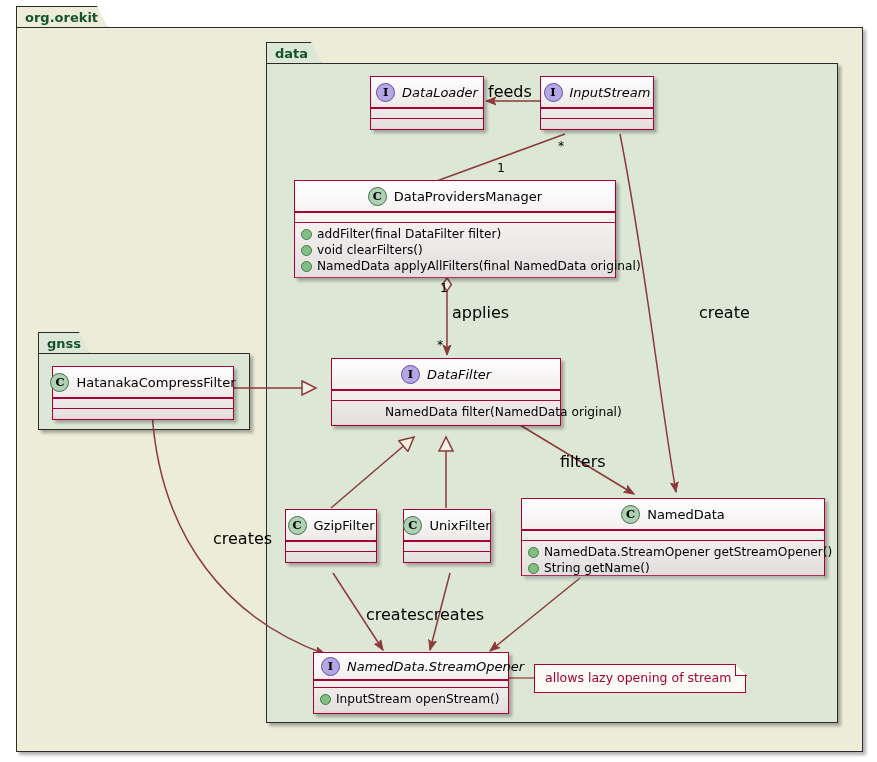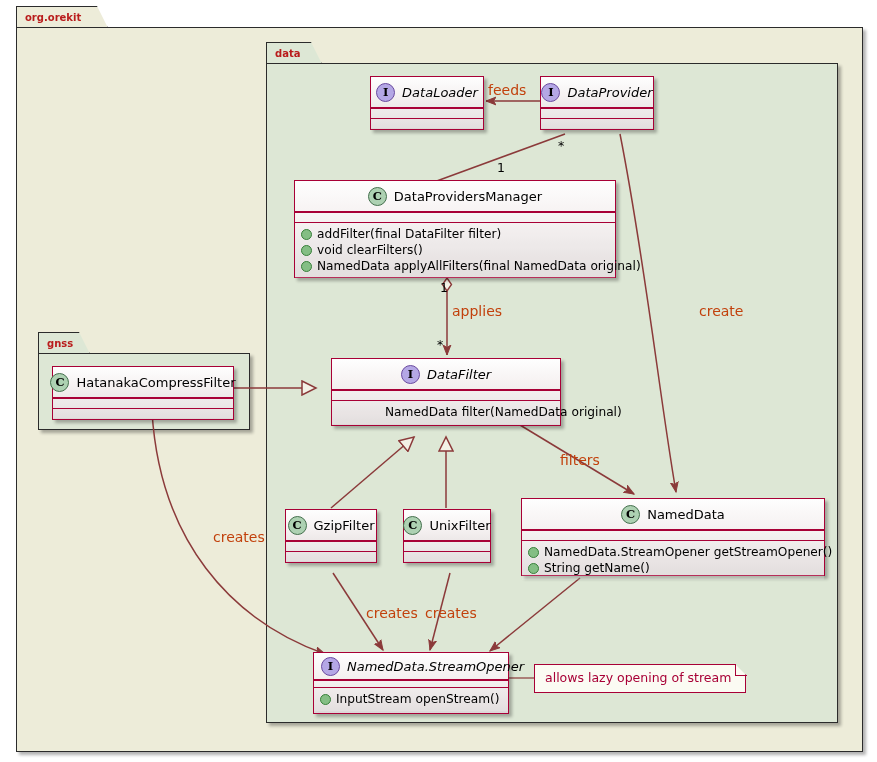--- a/index.html
+++ b/index.html
@@ -4,21 +4,21 @@
 <style>
   html,body{margin:0;padding:0;background:#ffffff;}
   body{font-family:"DejaVu Sans","Liberation Sans",sans-serif;}
   #canvas{position:relative;width:877px;height:762px;background:#ffffff;overflow:hidden;}
   svg.layer{position:absolute;left:0;top:0;width:877px;height:762px;pointer-events:none;}
 
   
   .pkg{position:absolute;box-sizing:border-box;}
   .pkg .pkg-tab{position:absolute;left:0;top:0;height:22px;box-sizing:border-box;
       border:1.5px solid #2b2b2b;border-bottom:none;display:flex;align-items:center;
-      padding:0 16px 0 8px;font-weight:bold;font-size:10px;color:#b91c1c;
+      padding:0 16px 0 8px;font-weight:bold;font-size:13px;color:#14532d;
       clip-path:polygon(0 0, calc(100% - 11px) 0, 100% 100%, 100% 100%, 0 100%);}
   .pkg .pkg-body{position:absolute;left:0;box-sizing:border-box;border:1.5px solid #2b2b2b;
       box-shadow:3px 3px 3px rgba(0,0,0,.30);}
 
   
   .cls{position:absolute;box-sizing:border-box;border:1.5px solid #A80036;
       background:linear-gradient(to bottom,#FEFEFE 0%,#F6F2F2 35%,#DDD7D7 100%);
       box-shadow:3px 3px 3px rgba(0,0,0,.28);font-size:12.5px;color:#000;}
   .cls .hdr{display:flex;align-items:center;justify-content:center;gap:7px;
       height:30px;padding:0 8px;box-sizing:border-box;}
@@ -42,21 +42,21 @@
   
   .note{position:absolute;box-sizing:border-box;border:1.2px solid #A80036;
       background:#FBFBF3;color:#A80036;font-size:12.5px;
       padding:5px 10px;white-space:nowrap;
       clip-path:polygon(0 0, calc(100% - 11px) 0, 100% 11px, 100% 100%, 0 100%);
       box-shadow:2px 2px 3px rgba(0,0,0,.22);}
   .note-fold{position:absolute;width:11px;height:11px;border-left:1.2px solid #A80036;
       border-bottom:1.2px solid #A80036;background:transparent;}
 
   
-  .elabel{position:absolute;font-size:14px;color:#c2410c;white-space:nowrap;}
+  .elabel{position:absolute;font-size:16px;color:#000000;white-space:nowrap;}
   .mult{position:absolute;font-size:12.5px;color:#000;white-space:nowrap;}
 </style>
 </head>
 <body>
 
 <div id="canvas">
 
   <div class="pkg" style="left:16px;top:6px;width:847px;height:746px;">
     <div class="pkg-tab" style="width:92px;background:#EDECD9;">
       <span>org.orekit</span>
@@ -133,21 +133,21 @@
     </div>
     <div class="sep"></div>
     <div class="compart empty"></div>
     <div class="sep"></div>
     <div class="compart empty"></div>
   </div>
 
   <div class="cls" style="left:540px;top:76px;width:114px;height:54px;">
     <div class="hdr">
       <span class="badge i">I</span>
-      <span class="cname abs">DataProvider</span>
+      <span class="cname abs">InputStream</span>
     </div>
     <div class="sep"></div>
     <div class="compart empty"></div>
     <div class="sep"></div>
     <div class="compart empty"></div>
   </div>
 
   <div class="cls" style="left:294px;top:180px;width:322px;height:98px;">
     <div class="hdr">
       <span class="badge c">C</span>

